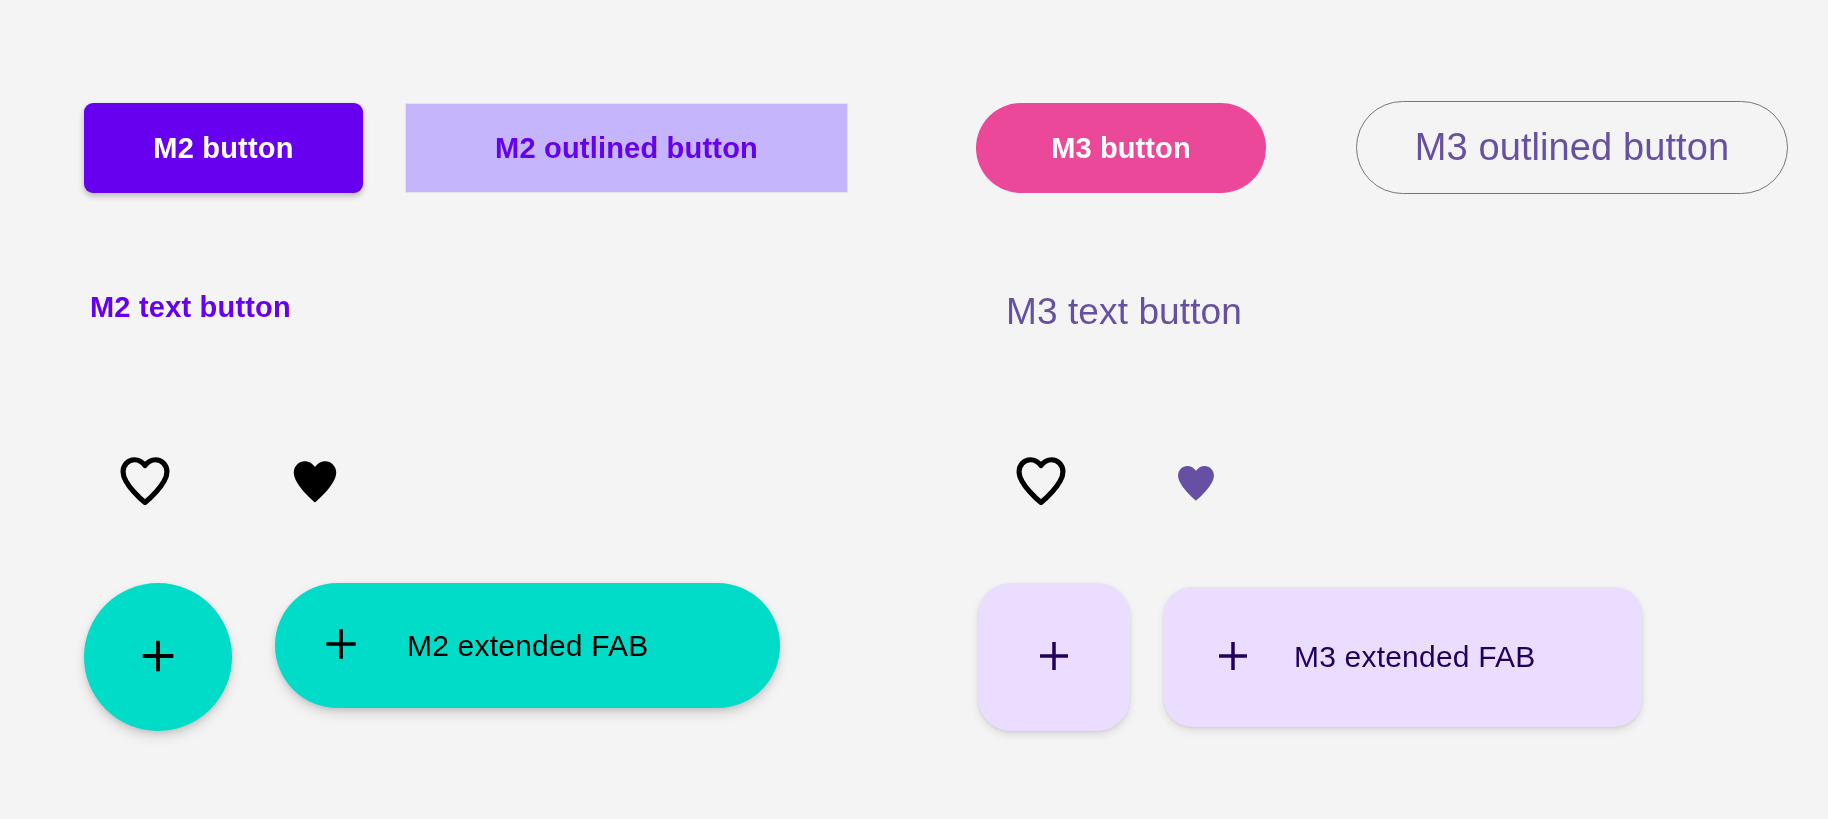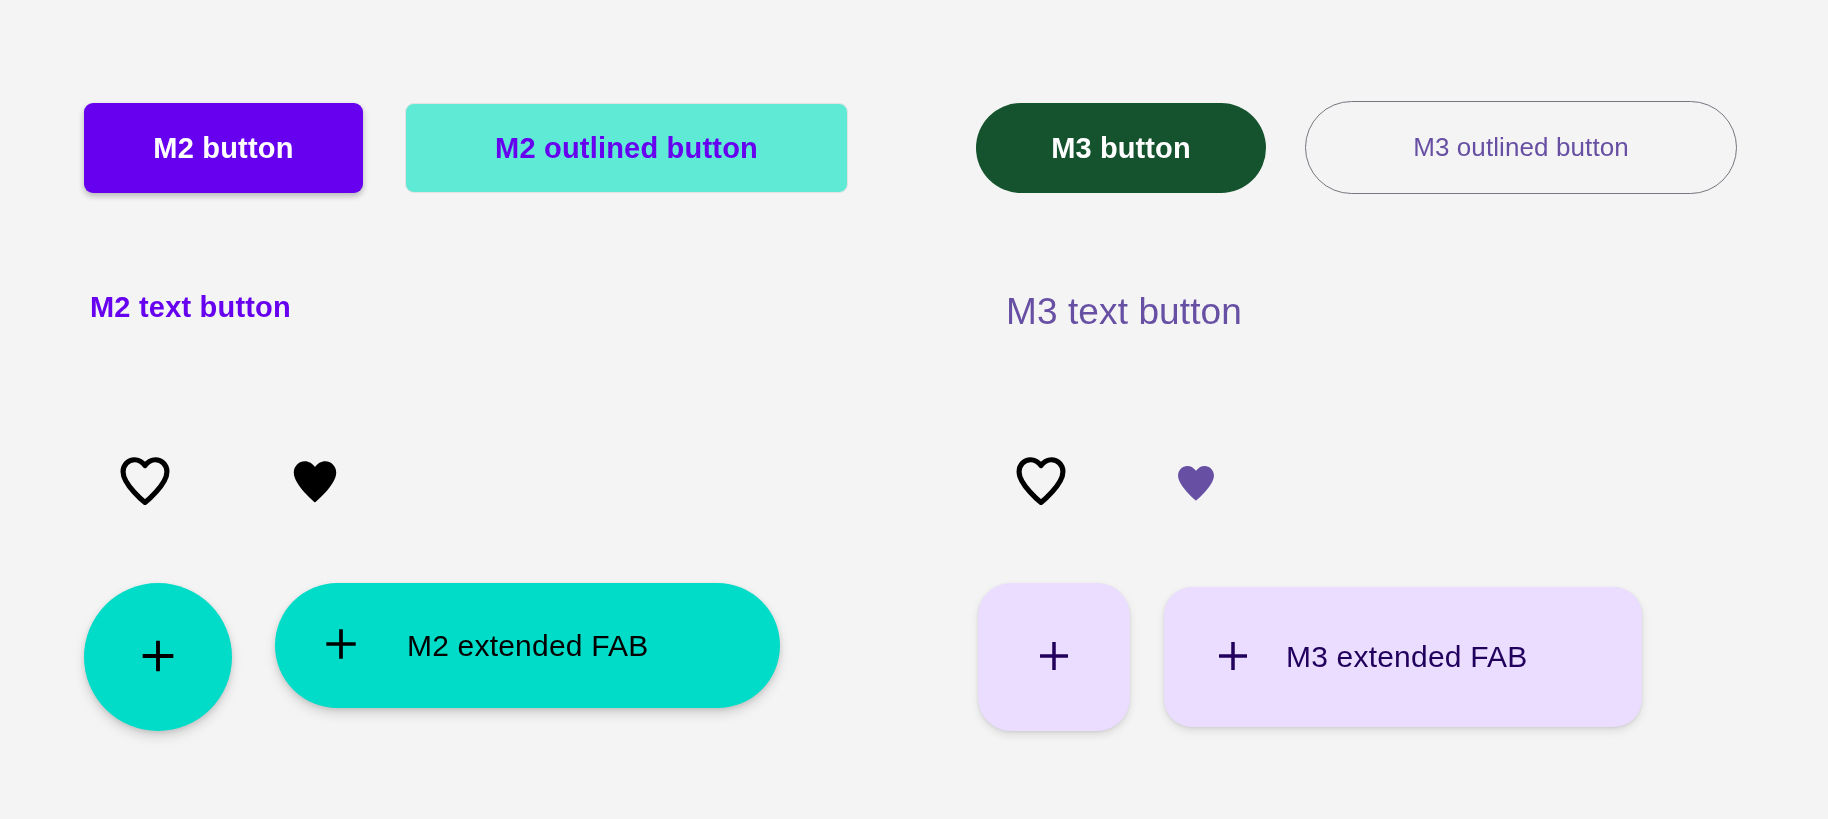--- a/index.html
+++ b/index.html
@@ -44,24 +44,24 @@
     padding: 0;
     box-sizing: border-box;
   }
 
   .m2-outlined-btn {
     position: absolute;
     left: 405px;
     top: 103px;
     width: 443px;
     height: 90px;
-    background: #5eead4;
+    background: #c4b5fd;
     color: #6600ee;
     border: 1px solid #e3e3e3;
-    border-radius: 9px;
+    border-radius: 1px;
     font-family: "Liberation Sans", sans-serif;
     font-size: 29px;
     font-weight: bold;
     letter-spacing: 0.2px;
     display: flex;
     align-items: center;
     justify-content: center;
     cursor: pointer;
     padding: 0;
     box-sizing: border-box;
@@ -140,48 +140,48 @@
     white-space: nowrap;
   }
 
   
   .m3-filled-btn {
     position: absolute;
     left: 976px;
     top: 103px;
     width: 290px;
     height: 90px;
-    background: #14532d;
+    background: #ec4899;
     color: #ffffff;
     border: none;
     border-radius: 45px;
     font-family: "Liberation Sans", sans-serif;
     font-size: 29px;
     font-weight: bold;
     letter-spacing: 0.1px;
     display: flex;
     align-items: center;
     justify-content: center;
     cursor: pointer;
     padding: 0;
     box-sizing: border-box;
   }
 
   .m3-outlined-btn {
     position: absolute;
-    left: 1305px;
+    left: 1356px;
     top: 101px;
     width: 432px;
     height: 93px;
     background: transparent;
     color: #6750a4;
     border: 1.6px solid #79747e;
     border-radius: 47px;
     font-family: "Liberation Sans", sans-serif;
-    font-size: 26px;
+    font-size: 38px;
     font-weight: normal;
     letter-spacing: 0.1px;
     display: flex;
     align-items: center;
     justify-content: center;
     cursor: pointer;
     padding: 0;
     box-sizing: border-box;
   }
 
@@ -226,21 +226,21 @@
     min-width: 478px;
     border-radius: 28px;
     background: #eaddff;
     border: none;
     display: flex;
     align-items: center;
     box-shadow: 0 4px 9px rgba(0,0,0,0.10), 0 1px 3px rgba(0,0,0,0.08);
     cursor: pointer;
     padding: 0 52px 0 48px;
     box-sizing: border-box;
-    gap: 32px;
+    gap: 40px;
   }
   .m3-ext-fab .fab-label {
     font-family: "Liberation Sans", sans-serif;
     font-size: 30px;
     font-weight: normal;
     color: #21005d;
     letter-spacing: 0.2px;
     white-space: nowrap;
   }
 

